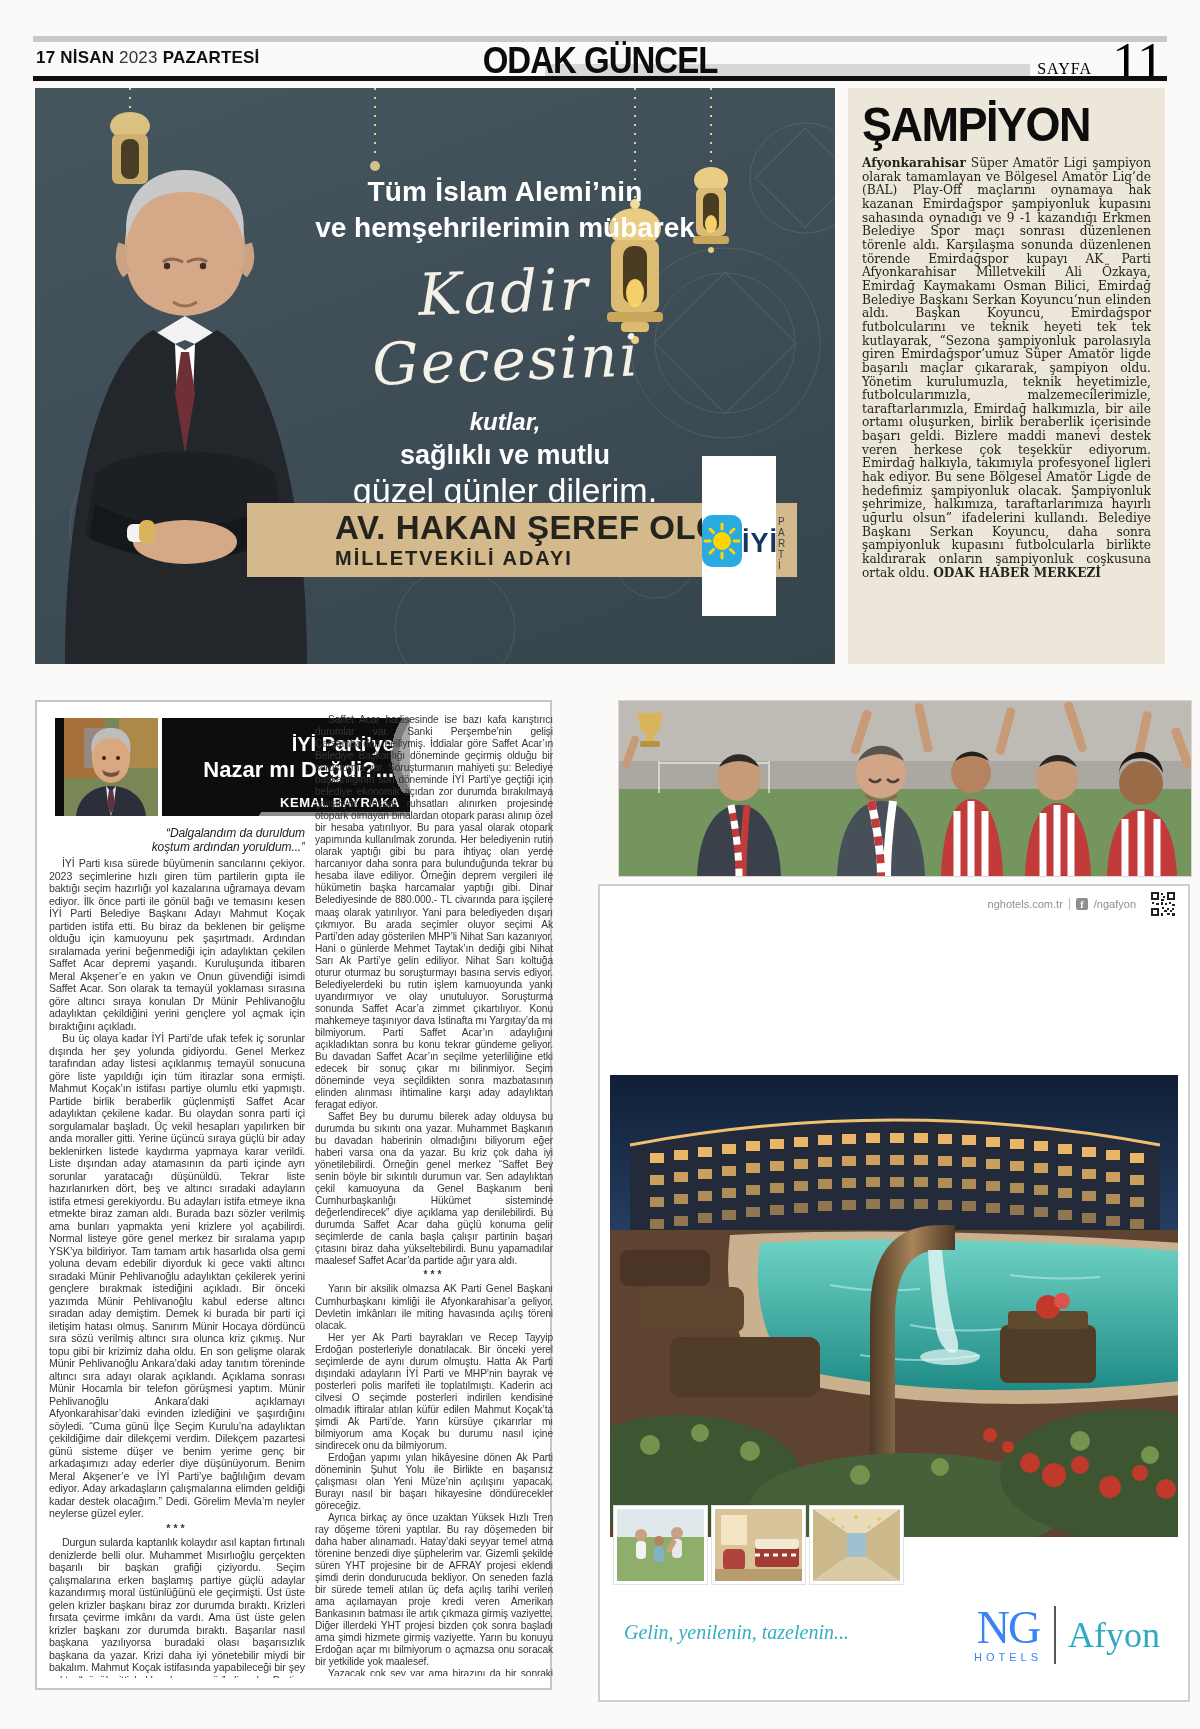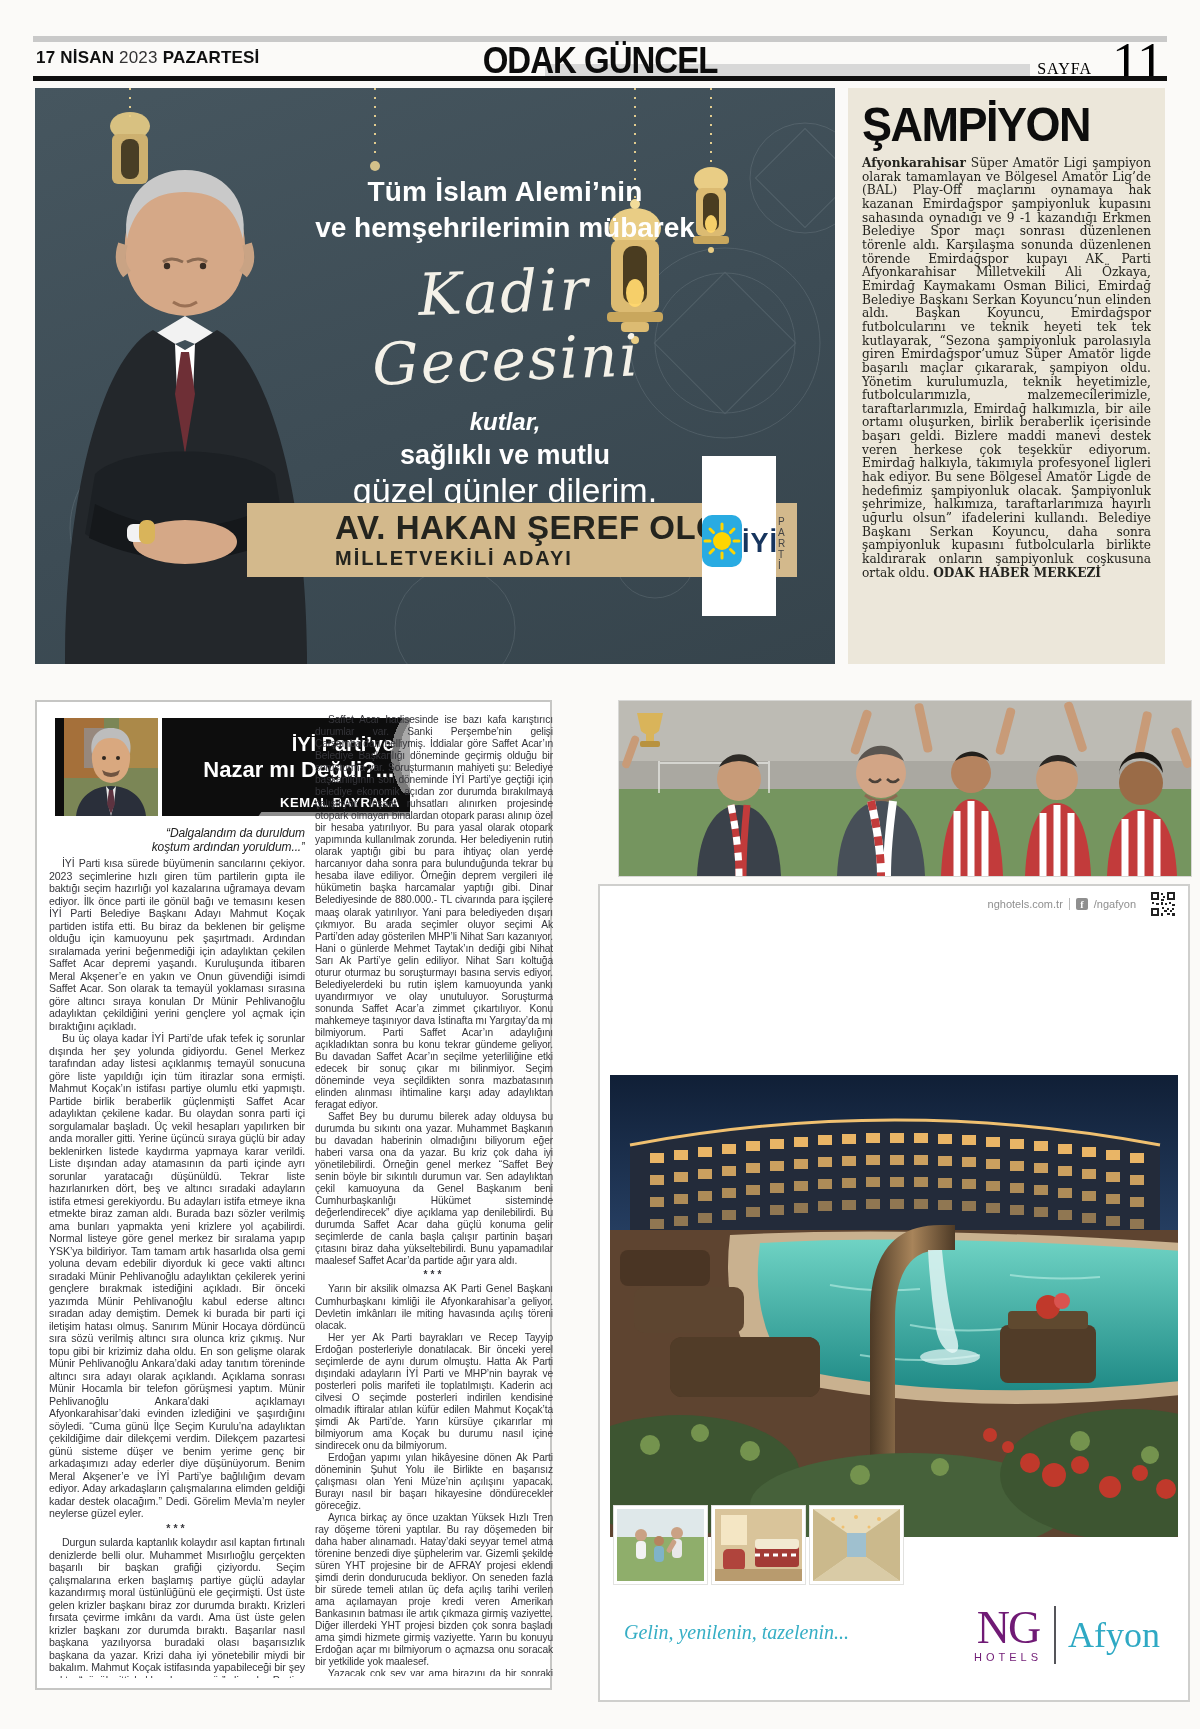--- a/index.html
+++ b/index.html
@@ -84,21 +84,21 @@
   .qr{position:absolute;right:12px;top:5px;}
   .ng-banner{position:absolute;left:10px;right:10px;top:36px;height:153px;background:#27517f;text-align:center;color:#fff;}
   .ng-h1{font-size:46px;font-weight:900;letter-spacing:1px;margin-top:26px;}
   .ng-h2{font-family:"DejaVu Serif",serif;font-style:italic;font-size:31px;letter-spacing:8px;margin-top:8px;color:#f2f5f9;}
   .ng-photo{position:absolute;left:10px;right:10px;top:189px;height:462px;overflow:hidden;}
   .ng-thumbs{position:absolute;left:14px;top:620px;display:flex;gap:5px;}
   .thumb{width:87px;height:72px;background:#fff;padding:3px;box-shadow:0 0 0 1px #e2e2e0;}
   .ng-tagline{position:absolute;left:24px;bottom:56px;font-family:"Liberation Serif",serif;font-style:italic;
      font-size:20px;color:#35aec5;}
   .ng-logo{position:absolute;right:28px;bottom:36px;display:flex;align-items:center;gap:12px;}
-  .ng-mono{display:flex;flex-direction:column;align-items:center;color:#701a75;font-family:"Liberation Serif",serif;}
+  .ng-mono{display:flex;flex-direction:column;align-items:center;color:#3b82f6;font-family:"Liberation Serif",serif;}
   .ng-mono .big{font-size:46px;line-height:.9;letter-spacing:-2px;}
   .ng-mono .small{font-size:11px;letter-spacing:4px;margin-top:2px;font-family:"Liberation Sans",sans-serif;}
   .ng-bar{width:2px;height:58px;background:#55555a;}
   .ng-city{font-family:"Liberation Serif",serif;font-size:36px;color:#2fa9c4;}
 </style>
 </head>
 <body>
 
 <div class="page">
 

